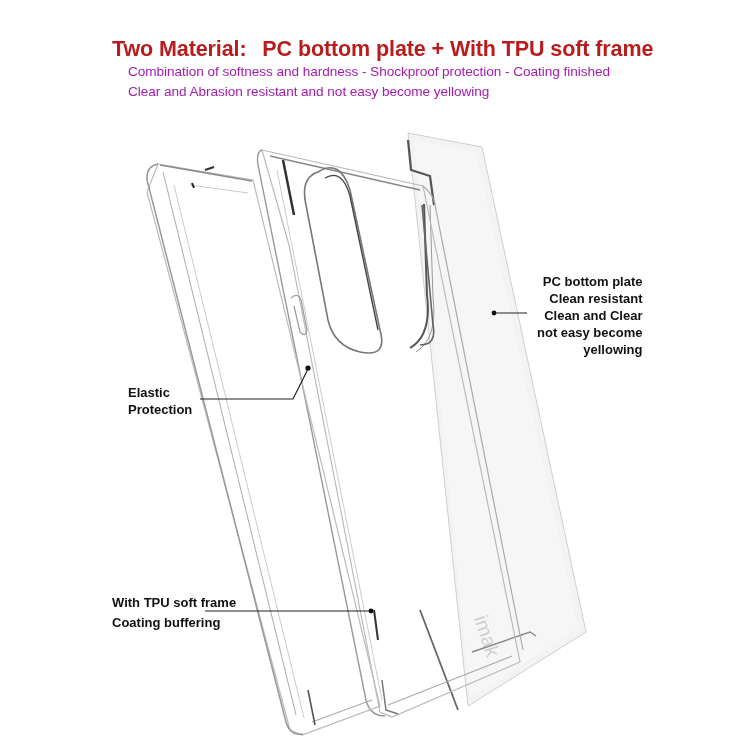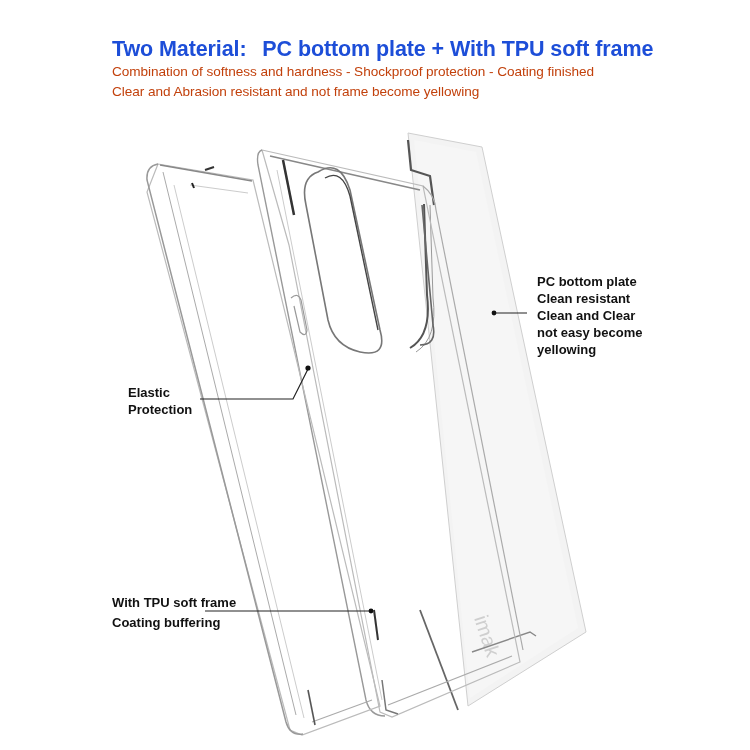--- a/index.html
+++ b/index.html
@@ -1,23 +1,23 @@
 <!DOCTYPE html>
 <html><head>
 <meta charset="utf-8">
 <style>
   html, body { margin:0; padding:0; background:#ffffff; }
   body { width:750px; height:750px; position:relative; overflow:hidden; font-family:"Liberation Sans", sans-serif; color:#111; }
   .header { position:absolute; left:112px; top:36px; width:540px; }
-  .title { font-size:21.5px; font-weight:bold; color:#1d4ed8; letter-spacing:-0.1px; white-space:nowrap; line-height:26px;text-align:right; }
+  .title { font-size:21.5px; font-weight:bold; color:#b91c1c; letter-spacing:-0.1px; white-space:nowrap; line-height:26px;text-align:right; }
   .title .sep { margin-right:10px; }
-  .subtitle { font-size:13.6px; color:#c2410c; white-space:nowrap; line-height:20px; letter-spacing:-0.05px; }
+  .subtitle { font-size:13.6px; color:#a21caf; white-space:nowrap; line-height:20px; letter-spacing:-0.05px;margin-left:16px; }
   .art { position:absolute; left:0; top:0; width:750px; height:750px; }
   .callout { position:absolute; font-size:13px; font-weight:bold; color:#111; line-height:17px; white-space:nowrap; }
-  .callout.pc { left:537px; top:273px; }
+  .callout.pc { left:537px; top:273px;text-align:right; }
   .callout.btn { left:128px; top:384px; }
   .callout.tpu { left:112px; top:593px; line-height:20px; }
 </style>
 </head>
 <body>
 
 <svg class="art" viewBox="0 0 750 750" xmlns="http://www.w3.org/2000/svg">
 
   <g>
     <polygon points="408,133 482,147 586,632 468,706" fill="#f3f3f3" stroke="#cfcfcf" stroke-width="1"></polygon>
@@ -75,21 +75,21 @@
     <circle cx="371" cy="611" r="2.4" fill="#111"></circle>
   </g>
 </svg>
 
 <div class="header">
   <div class="title">
     <span class="sep">Two Material:</span>
     <span>PC bottom plate + With TPU soft frame</span>
   </div>
   <div class="subtitle">Combination of softness and hardness - Shockproof protection - Coating finished</div>
-  <div class="subtitle">Clear and Abrasion resistant and not frame become yellowing</div>
+  <div class="subtitle">Clear and Abrasion resistant and not easy become yellowing</div>
 </div>
 
 <div class="callout pc">
   <div>PC bottom plate</div>
   <div>Clean resistant</div>
   <div>Clean and Clear</div>
   <div>not easy become</div>
   <div>yellowing</div>
 </div>
 

